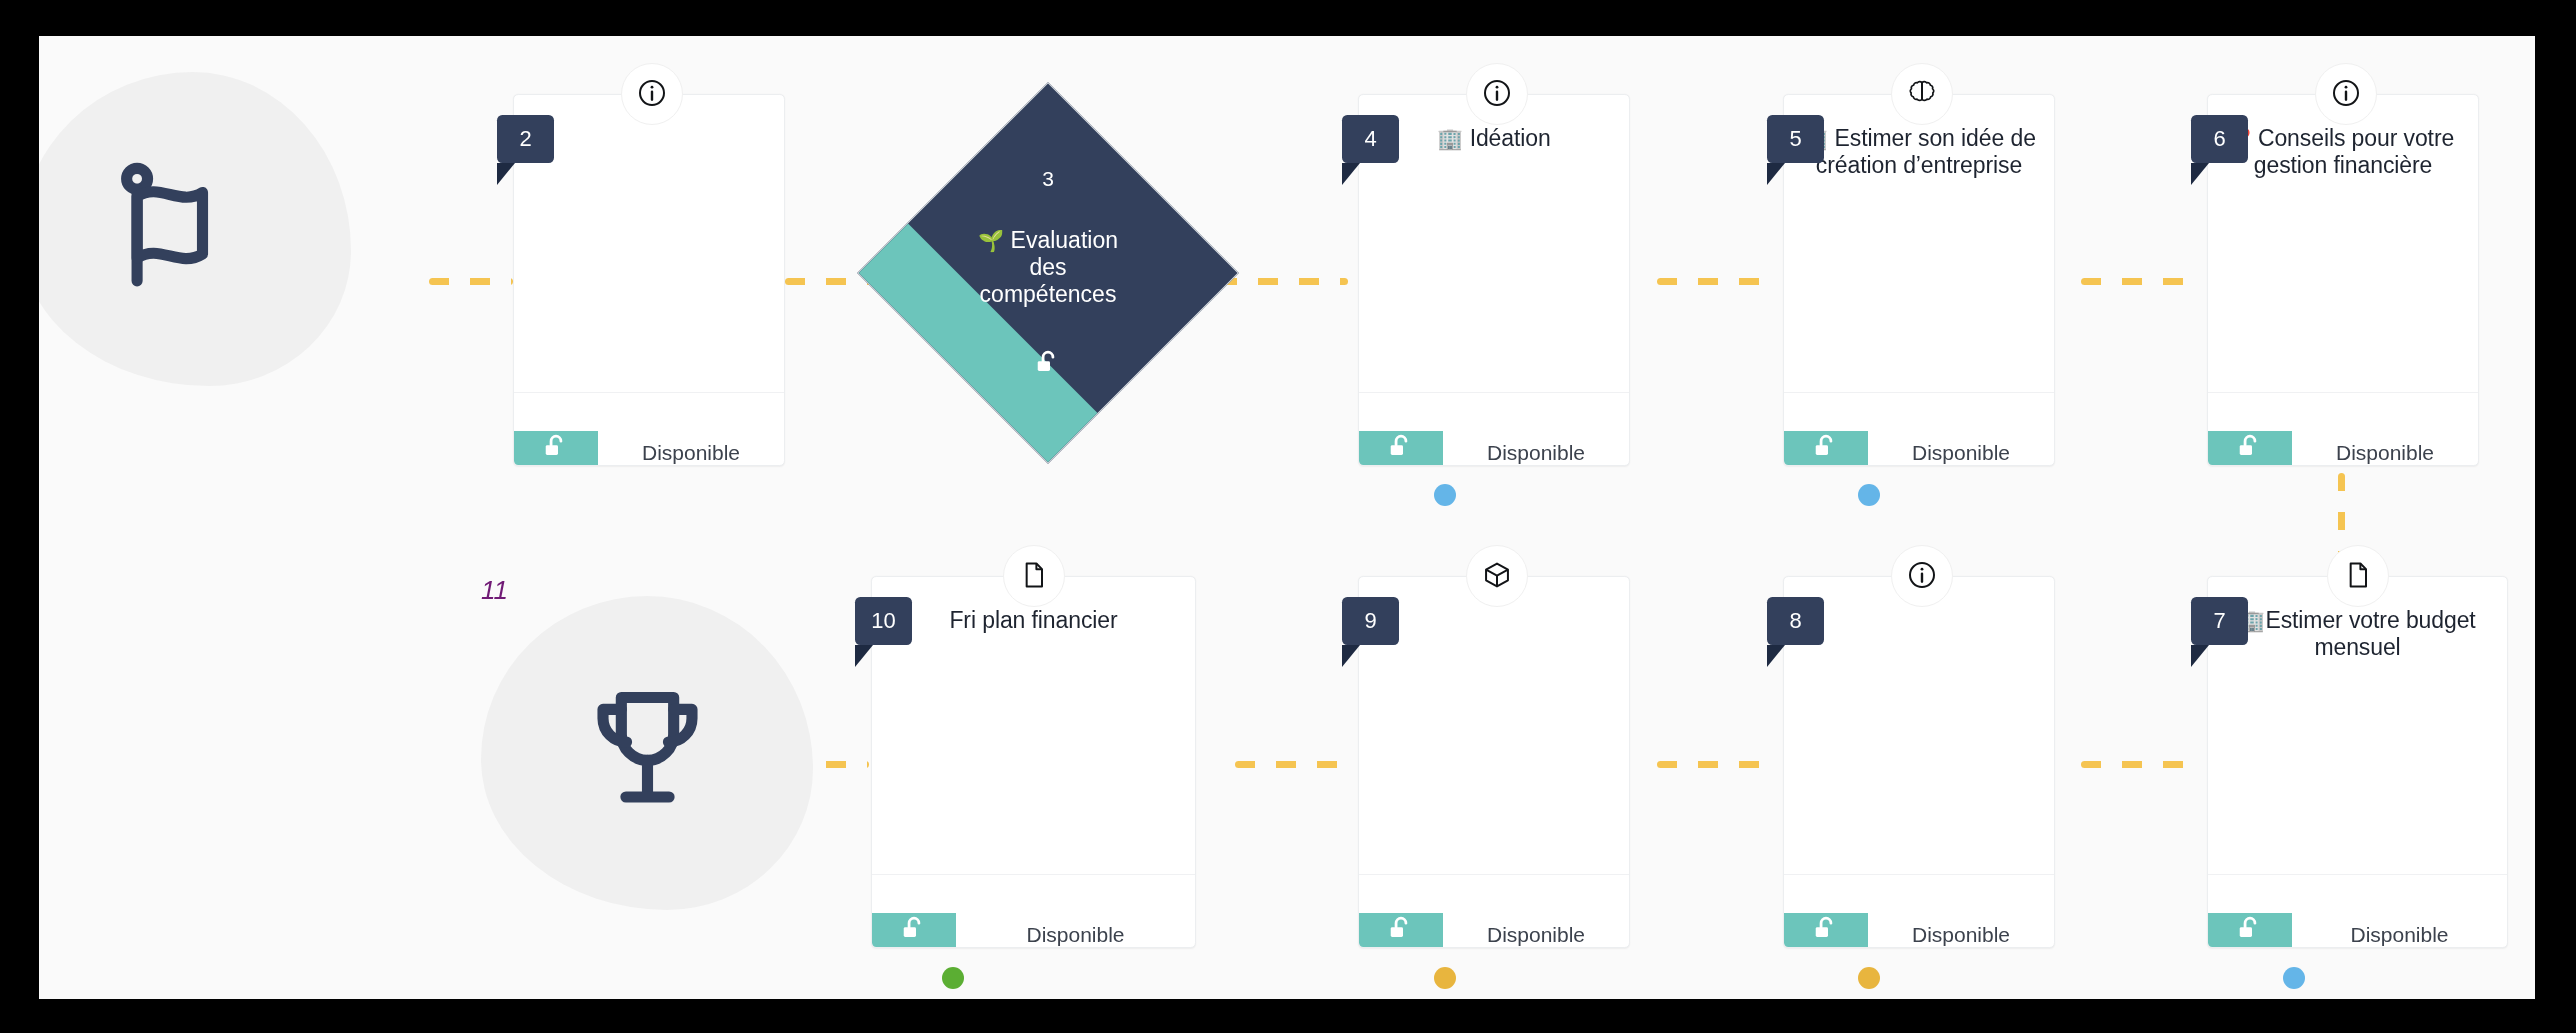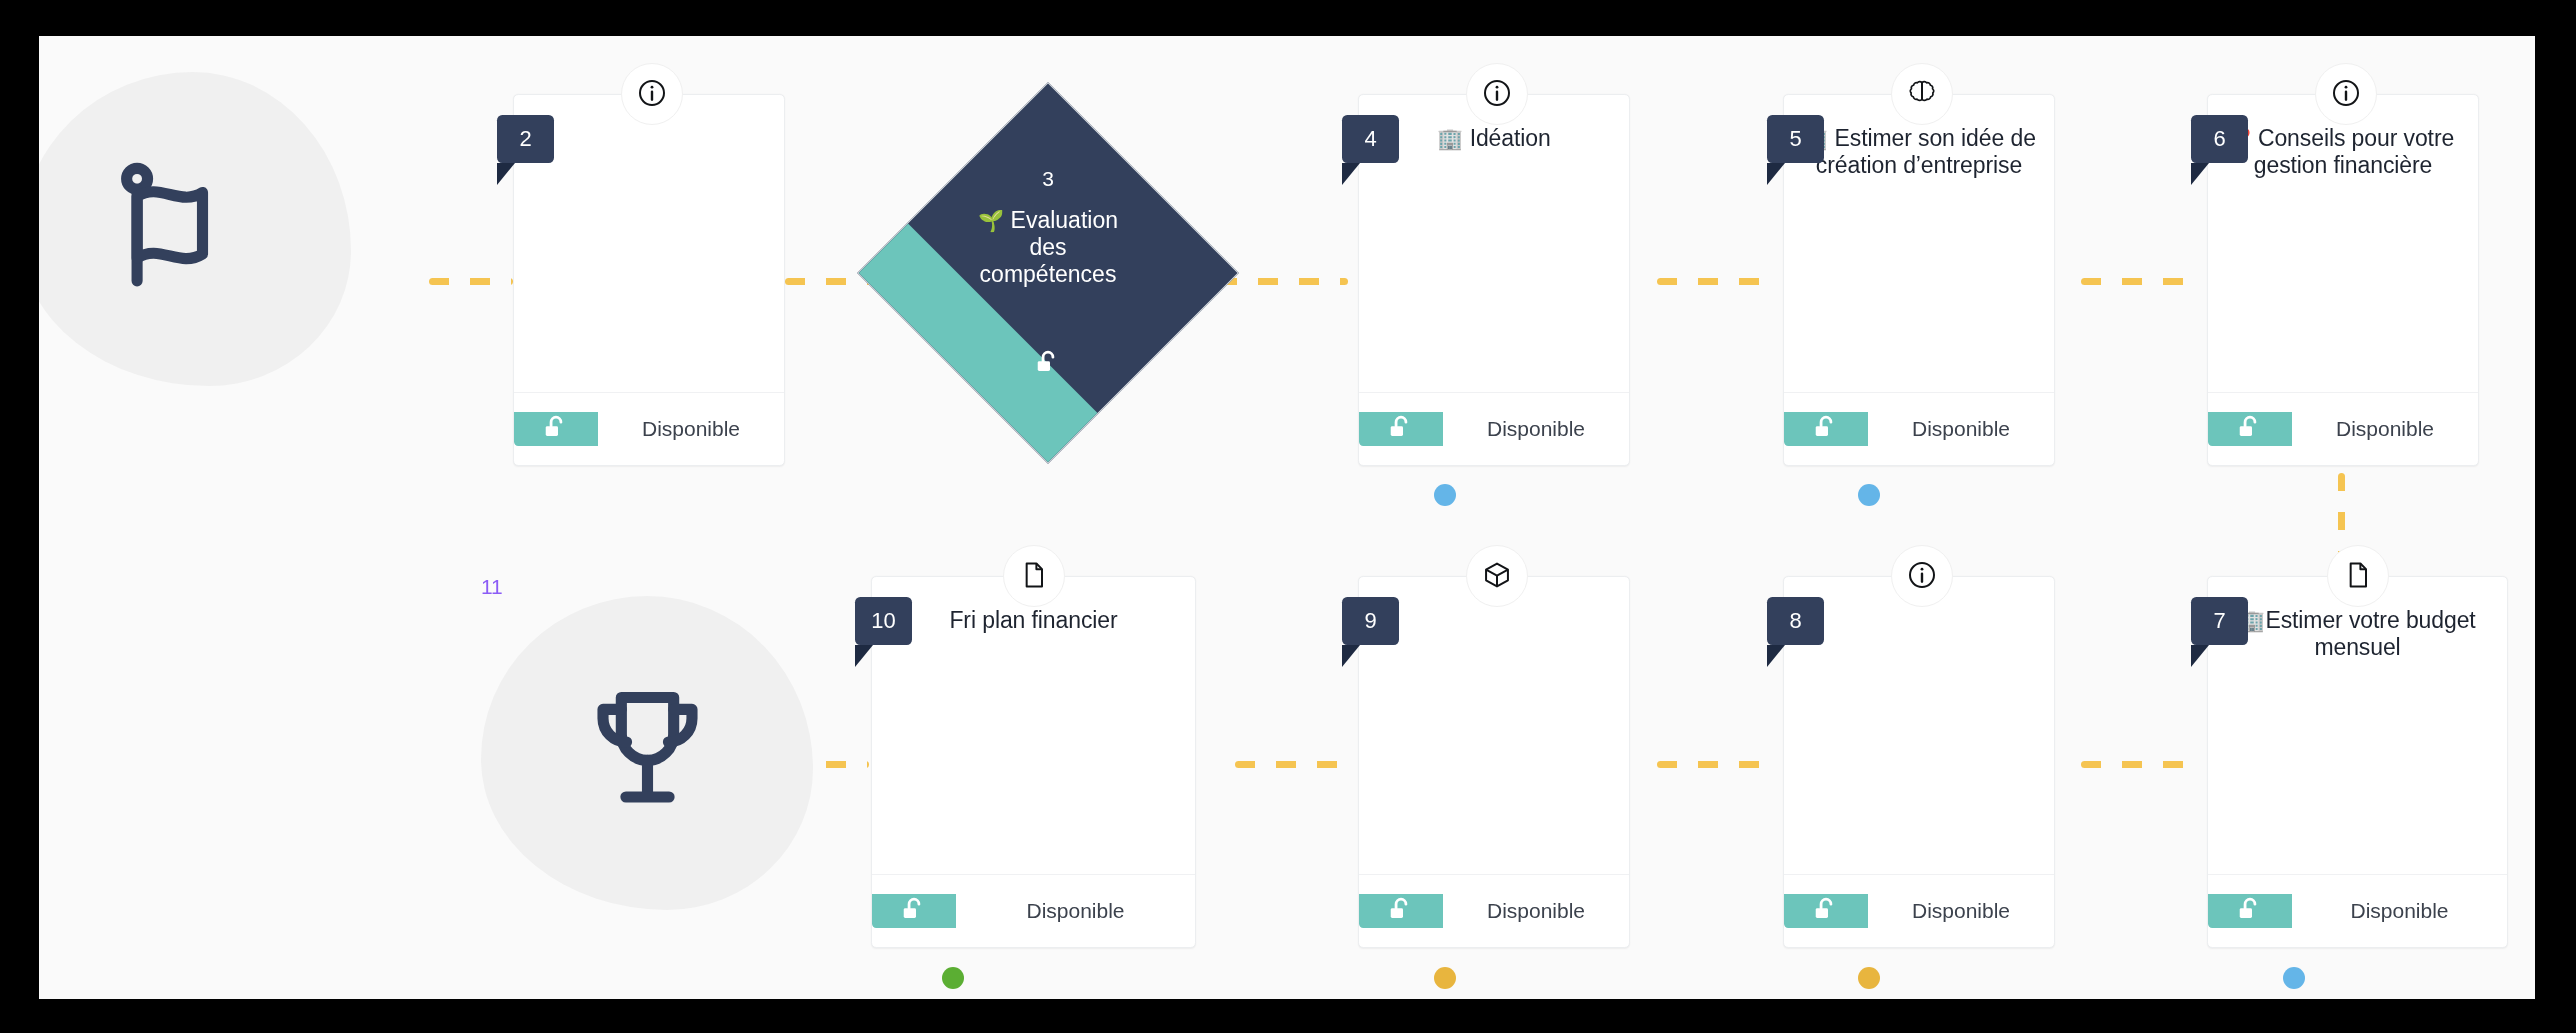--- a/index.html
+++ b/index.html
@@ -35,21 +35,21 @@
 
   
   .blob {
     position: absolute;
     background: #f0f0f0;
     display: flex; align-items: center; justify-content: center;
   }
   .blob svg { width: 157px; height: 157px; }
   .blob-num {
     position: absolute;
-    font-size: 21px; color: #8b5cf6; font-weight: 400;
+    font-size: 26px; color: #701a75; font-weight: 400; font-style: italic;
   }
 
   
   .card {
     position: absolute;
     background: #ffffff;
     border: 1px solid #eceef0;
     border-radius: 5.2px;
     box-shadow: 0 0.5px 1.6px rgba(0,0,0,0.05);
   }
@@ -59,21 +59,21 @@
     padding: 30px 18px 0 18px;
   }
   .card-title {
     font-size: 23px; line-height: 1.17; color: #1e2430;
     text-align: center; font-weight: 400;
     letter-spacing: -0.1px;
   }
   .card-footer {
     position: absolute; left: 0; right: 0; bottom: 0; height: 73px;
     border-top: 1px solid #f0f1f3;
-    display: flex; align-items: center;
+    display: flex; align-items: flex-end;
   }
   .lock-box {
     width: 84px; background: #6CC5BB;
     display: flex; align-items: center; justify-content: center;
     border-bottom-left-radius: 4.2px;
   }
   .lock-box svg { width: 32px; height: 32px; }
   .status-txt {
     flex: 1; display: flex; align-items: center; justify-content: center;
     font-size: 21px; color: #3c424d;
@@ -129,21 +129,21 @@
   .diamond-content {
     position: absolute; inset: 0;
     display: flex; flex-direction: column;
     align-items: center;
     pointer-events: none;
   }
   .diamond-num {
     margin-top: 29px; font-size: 21px; color: #ffffff;
   }
   .diamond-title {
-    margin-top: 16px; width: 173px;
+    margin-top: 36px; width: 173px;
     font-size: 23px; line-height: 1.18; color: #ffffff;
     text-align: center;
   }
   .diamond-lock {
     position: absolute; left: 50%; transform: translateX(-50%);
     bottom: 27px;
   }
   .diamond-lock svg { width: 32px; height: 32px; }
   .emoji { font-size: 21px; }
 </style>

